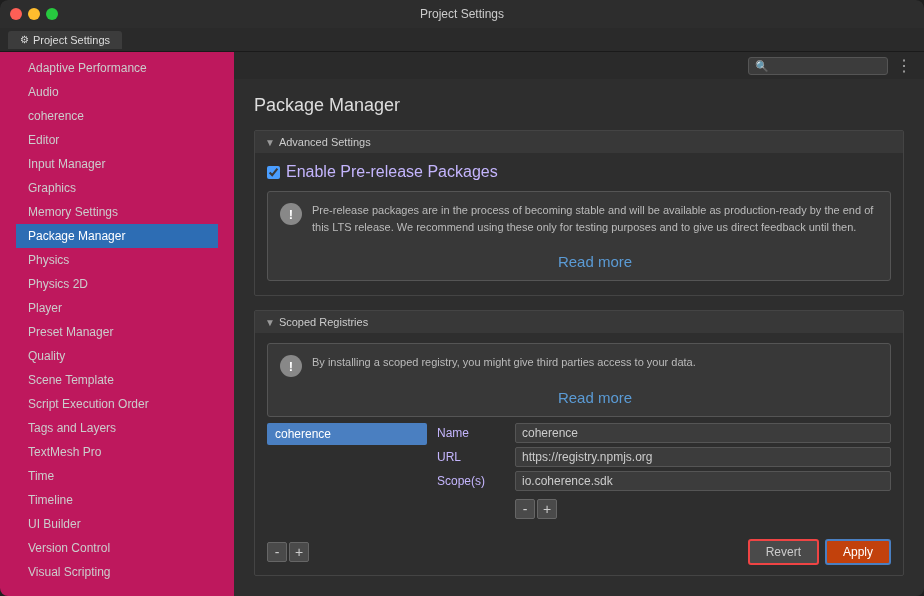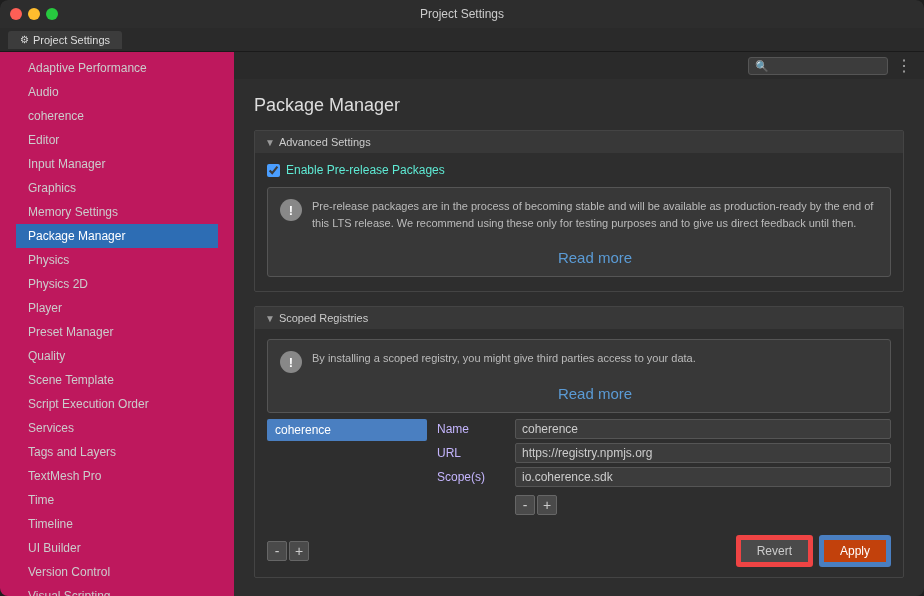--- a/index.html
+++ b/index.html
@@ -164,22 +164,22 @@
     }
 
     
     .checkbox-row {
       display: flex;
       align-items: center;
       gap: 6px;
       margin-bottom: 10px;
     }
     .checkbox-row label {
-      font-size: 12px;
-      color: #5eead4;
+      font-size: 16px;
+      color: #c4b5fd;
     }
     input[type="checkbox"] {
       cursor: pointer;
       accent-color: #4a9eff;
     }
 
     
     .warning-box {
       background: #383838;
       border: 1px solid #555;
@@ -289,21 +289,21 @@
     .bottom-left-pm {
       display: flex;
       gap: 2px;
     }
     .bottom-right-buttons {
       display: flex;
       gap: 6px;
     }
     .action-btn {
       background: #4a4a4a;
-      border: 5px solid #ef4444;
+      border: 2px solid #ef4444;
       color: #cccccc;
       padding: 4px 16px;
       border-radius: 3px;
       cursor: pointer;
       font-size: 12px;
     }
     .action-btn.primary {
       background: #c2410c;
       border-color: #4a7fc1;
       color: #fff;
@@ -339,21 +339,20 @@
       <div class="sidebar-item">Graphics</div>
       <div class="sidebar-item">Memory Settings</div>
       <div class="sidebar-item active">Package Manager</div>
       <div class="sidebar-item">Physics</div>
       <div class="sidebar-item">Physics 2D</div>
       <div class="sidebar-item">Player</div>
       <div class="sidebar-item">Preset Manager</div>
       <div class="sidebar-item">Quality</div>
       <div class="sidebar-item">Scene Template</div>
       <div class="sidebar-item">Script Execution Order</div>
-      <div class="sidebar-item">Services</div>
       <div class="sidebar-item">Tags and Layers</div>
       <div class="sidebar-item">TextMesh Pro</div>
       <div class="sidebar-item">Time</div>
       <div class="sidebar-item">Timeline</div>
       <div class="sidebar-item">UI Builder</div>
       <div class="sidebar-item">Version Control</div>
       <div class="sidebar-item">Visual Scripting</div>
     </div>
 
   <div class="content">

